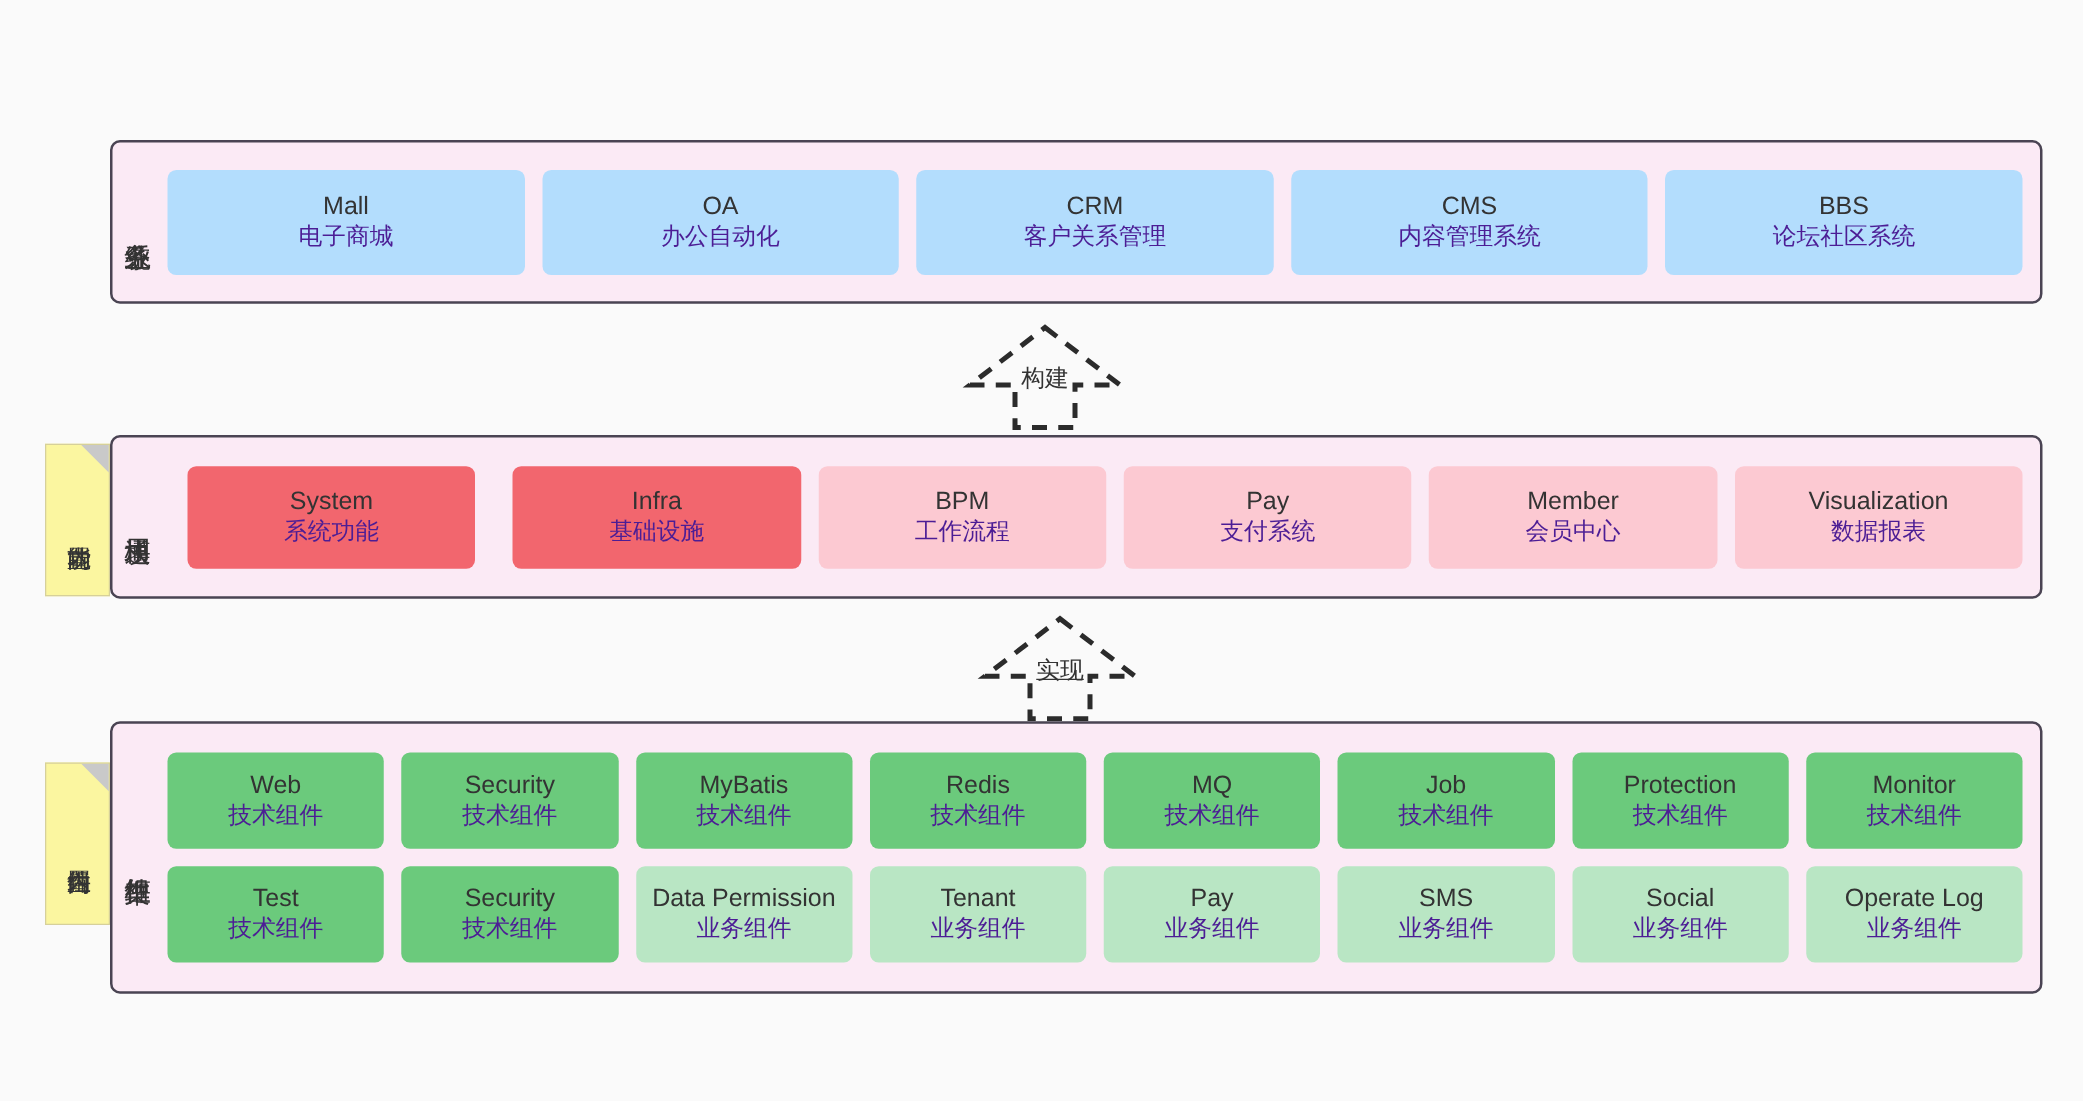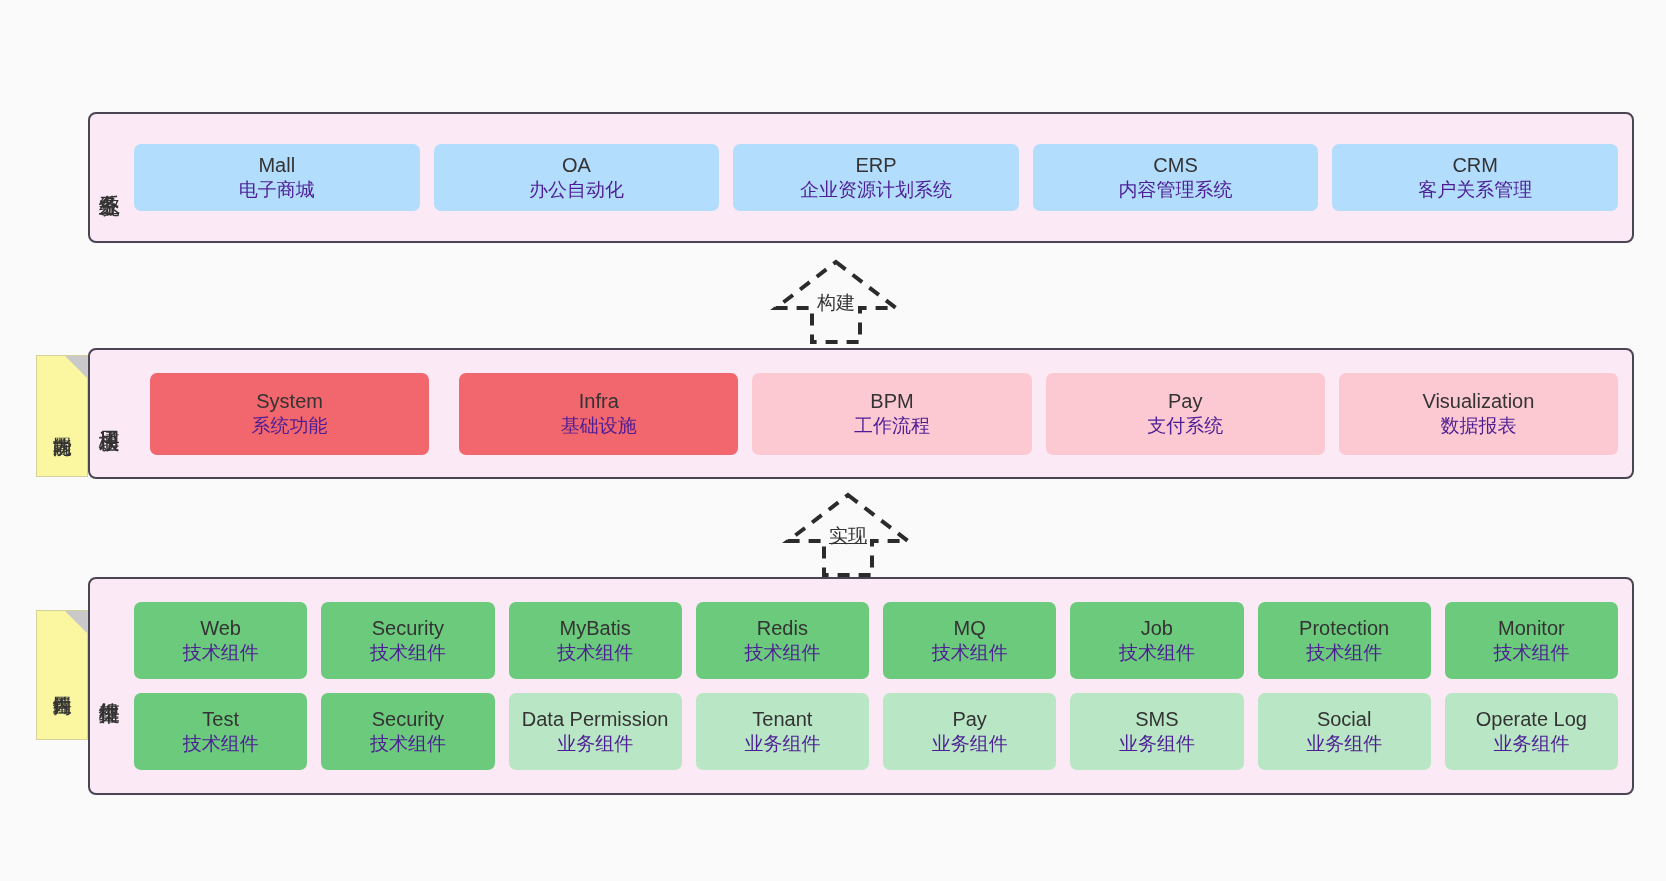--- a/index.html
+++ b/index.html
@@ -71,21 +71,21 @@
 
   
   .c-blue      { background: #b3ddfd; }
   .c-red       { background: #f2666e; margin-left: 16px; }
   .c-pink      { background: #fcc9d2; }
   .c-green     { background: #6bca7c; }
   .c-lgreen    { background: #b9e6c4; }
 
   
   #band-business { left: 88px;  top: 112px; width: 1546px; height: 131px; }
-  #band-business .cell { height: 67px; }
+  #band-business .cell { height: 84px; }
 
   #band-modules  { left: 88px;  top: 348px; width: 1546px; height: 131px; }
   #band-modules .cell { height: 82px; }
 
   #band-framework{ left: 88px;  top: 577px; width: 1546px; height: 218px; }
   #band-framework .cell { height: 77px; }
 
   
   .note {
     position: absolute;
@@ -140,30 +140,30 @@
     <div class="row">
       <div class="cell c-blue">
         <span class="t1">Mall</span>
         <span class="t2">电子商城</span>
       </div>
       <div class="cell c-blue">
         <span class="t1">OA</span>
         <span class="t2">办公自动化</span>
       </div>
       <div class="cell c-blue">
-        <span class="t1">ERP</span>
-        <span class="t2">企业资源计划系统</span>
+        <span class="t1">CRM</span>
+        <span class="t2">客户关系管理</span>
       </div>
       <div class="cell c-blue">
         <span class="t1">CMS</span>
         <span class="t2">内容管理系统</span>
       </div>
       <div class="cell c-blue">
-        <span class="t1">CRM</span>
-        <span class="t2">客户关系管理</span>
+        <span class="t1">BBS</span>
+        <span class="t2">论坛社区系统</span>
       </div>
     </div>
   </div>
 </div>
 
 <div class="arrow" id="arrow-build">
   <svg width="160" height="88" viewBox="0 0 160 88">
     <path d="M80 6 L140 52 L104 52 L104 86 L56 86 L56 52 L20 52 Z" fill="none" stroke="#2b2b2b" stroke-width="4" stroke-dasharray="12 9" stroke-linejoin="miter"></path>
   </svg>
   <span class="label">构建</span>
@@ -187,20 +187,24 @@
       </div>
       <div class="cell c-pink">
         <span class="t1">BPM</span>
         <span class="t2">工作流程</span>
       </div>
       <div class="cell c-pink">
         <span class="t1">Pay</span>
         <span class="t2">支付系统</span>
       </div>
       <div class="cell c-pink">
+        <span class="t1">Member</span>
+        <span class="t2">会员中心</span>
+      </div>
+      <div class="cell c-pink">
         <span class="t1">Visualization</span>
         <span class="t2">数据报表</span>
       </div>
     </div>
   </div>
 </div>
 
 <div class="arrow" id="arrow-implement">
   <svg width="160" height="88" viewBox="0 0 160 88">
     <path d="M80 6 L140 52 L104 52 L104 86 L56 86 L56 52 L20 52 Z" fill="none" stroke="#2b2b2b" stroke-width="4" stroke-dasharray="12 9" stroke-linejoin="miter"></path>

